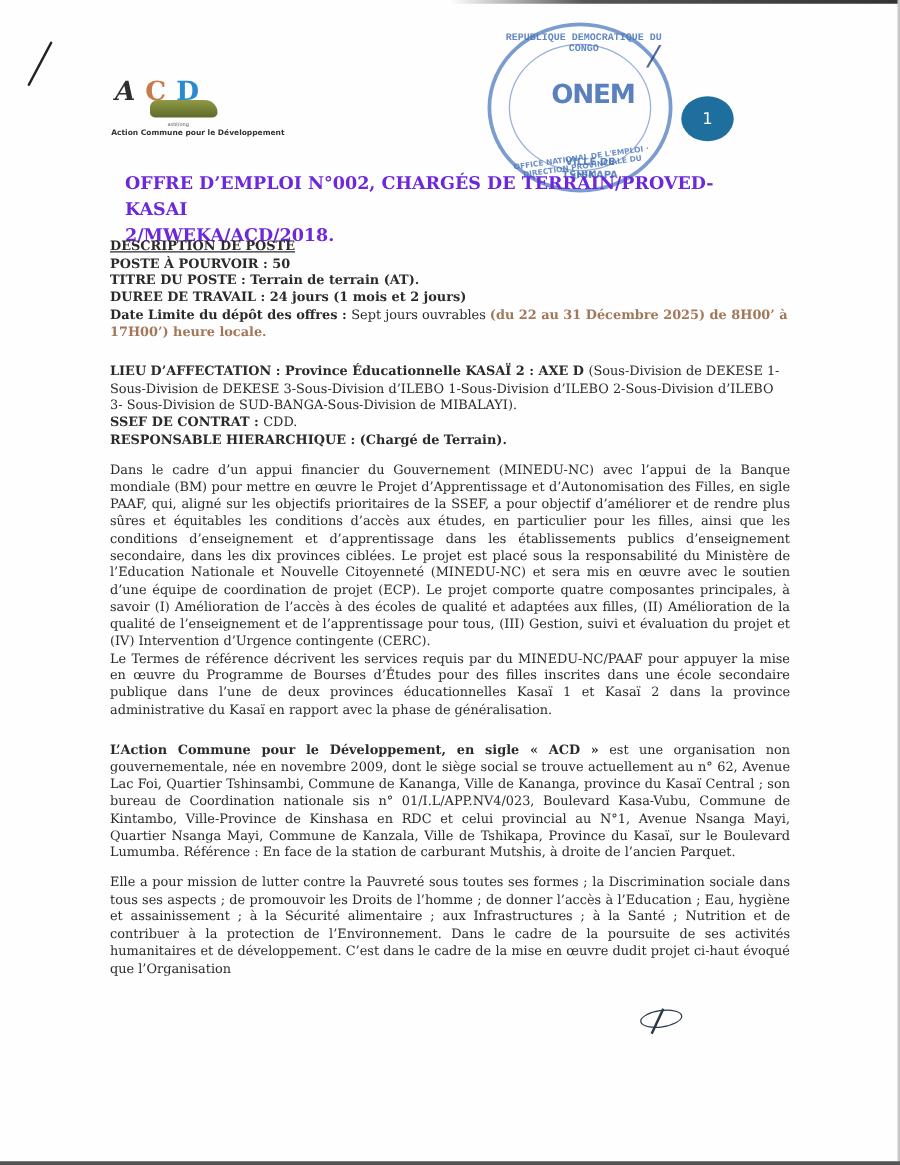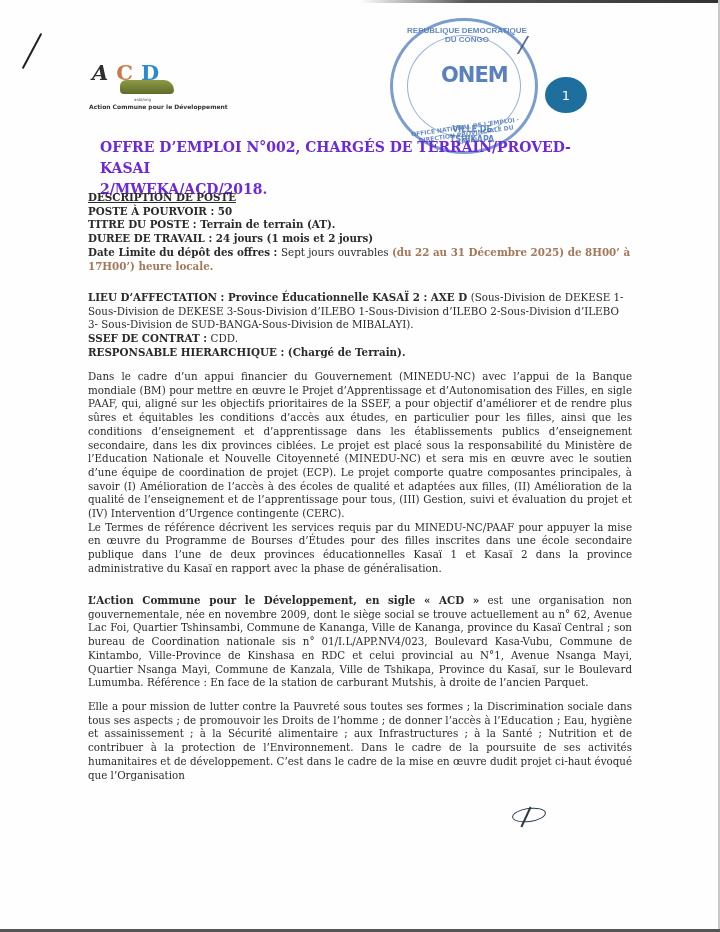--- a/index.html
+++ b/index.html
@@ -20,21 +20,21 @@
   .logo-letters { position: absolute; left: 6px; top: 2px; font-family: "DejaVu Serif", serif; font-weight: bold; font-size: 21px; letter-spacing: 8px; }
   .logo-a { color: #2e2e2e; font-style: italic; }
   .logo-c { color: #c87a4a; }
   .logo-d { color: #2a8ad0; }
   .logo-hands { position: absolute; left: 34px; top: 22px; width: 54px; height: 14px; background: linear-gradient(180deg, #8f9a45, #5f6b2a); border-radius: 6px 10px 4px 4px; }
   .logo-small { position: absolute; left: 48px; top: 39px; font-family: "DejaVu Sans", sans-serif; font-size: 4px; color: #555; }
   .logo-caption { position: absolute; left: 3px; top: 45px; font-family: "DejaVu Sans", sans-serif; font-size: 6px; font-weight: bold; color: #333; white-space: nowrap; }
 
   .stamp { position: absolute; left: 390px; top: 18px; width: 148px; height: 136px; border-radius: 50%; border: 3px solid rgba(50,100,180,0.75); box-sizing: border-box; opacity: 0.85; }
   .stamp-inner { position: absolute; left: 14px; top: 14px; right: 14px; bottom: 14px; border-radius: 50%; border: 1.5px solid rgba(50,100,180,0.6); }
-  .stamp-ring-text { position: absolute; left: 10px; top: 5px; width: 128px; text-align: center; font-family: Liberation Sans, sans-serif; font-size: 8px; font-weight: bold; color: rgba(40,90,170,0.85); }
+  .stamp-ring-text { position: absolute; left: 10px; top: 5px; width: 128px; text-align: center; font-family: Liberation Mono, monospace; font-size: 8px; font-weight: bold; color: rgba(40,90,170,0.85); }
   .stamp-onem { position: absolute; left: 48px; top: 42px; font-family: "DejaVu Sans", sans-serif; font-size: 21px; font-weight: bold; color: rgba(40,90,170,0.9); letter-spacing: -1px; }
   .stamp-ville { position: absolute; left: 44px; top: 72px; width: 70px; text-align: center; font-family: "DejaVu Sans", sans-serif; font-size: 8px; font-weight: bold; color: rgba(40,90,170,0.85); line-height: 10px; margin-top: 32px; }
   .stamp-bottom { position: absolute; left: 18px; top: 102px; width: 110px; text-align: center; font-family: "DejaVu Sans", sans-serif; font-size: 6px; font-weight: bold; color: rgba(40,90,170,0.8); transform: rotate(-8deg); }
   .stamp-sig { position: absolute; left: 522px; top: 36px; width: 20px; height: 18px; border-left: 2px solid #24447a; transform: skewX(-30deg); opacity: 0.8; }
 
   .page-badge { position: absolute; left: 545px; top: 77px; width: 42px; height: 36px; border-radius: 50%; background: #1f6f9e; color: #ffffff; font-family: "DejaVu Sans", sans-serif; font-size: 13px; display: flex; align-items: center; justify-content: center; }
 
   .title { position: absolute; left: 100px; top: 137px; width: 520px; font-weight: bold; font-size: 14px; line-height: 21px; color: #6d28d9; }
 
   .body-text { position: absolute; left: 88px; width: 544px; font-size: 10.3px; line-height: 13.7px; color: #2b2b2b; }

